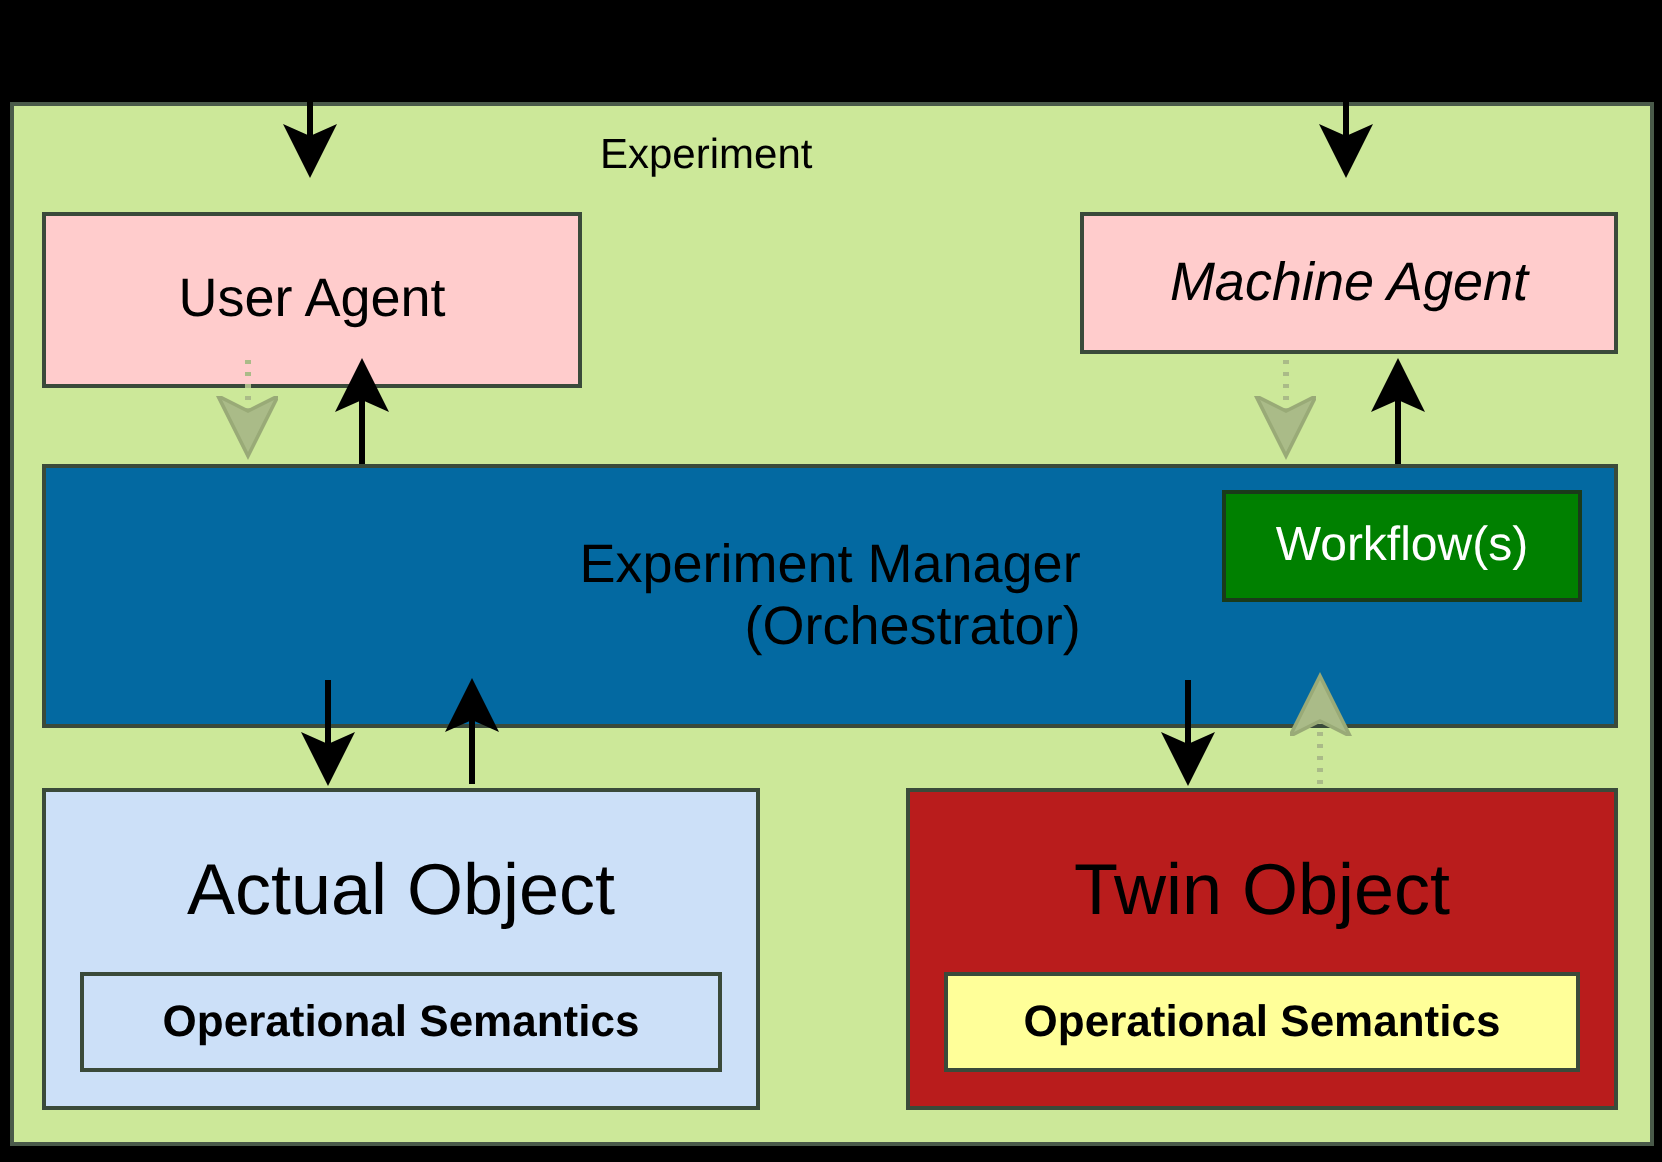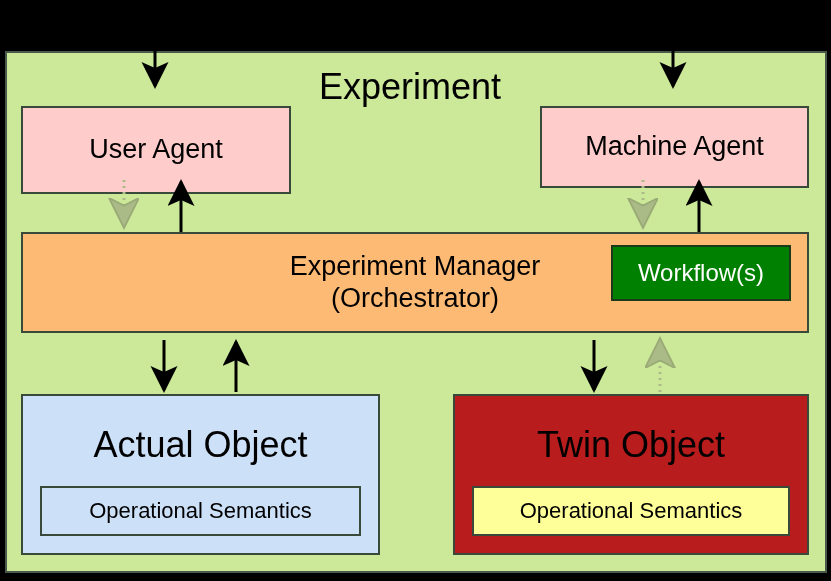--- a/index.html
+++ b/index.html
@@ -37,53 +37,55 @@
     background: #cce899;
     border: 2px solid #4a5a4a;
     display: block;
   }
 
   #experiment-title {
     position: absolute;
     left: 300px;
     top: 66px;
     width: 220px;
-    text-align: center;
-    font-size: 36px;
+    text-align: left;
+    font-size: 21px;
     color: #000000;
   }
 
   
   .agent-box {
     background: #ffcccc;
     font-size: 27px;
     margin-top: 16px;
   }
   #user-agent-box {
     left: 21px;
     top: 90px;
     width: 270px;
     height: 88px;
   }
   #machine-agent-box {
     left: 540px;
     top: 90px;
     width: 269px;
-    height: 82px;
+    height: 71px;
+    font-style: italic;
   }
 
   
   #experiment-manager-box {
     left: 21px;
     top: 232px;
     width: 788px;
-    height: 101px;
-    background: #fdba74;
+    height: 132px;
+    background: #0369a1;
     font-size: 27px;
     flex-direction: column;
+    text-align: right;
   }
   #experiment-manager-text {
     white-space: pre-line;
   }
 
   
   #workflow-box {
     left: 611px;
     top: 245px;
     width: 180px;
@@ -126,20 +128,21 @@
     left: 17px;
     top: 90px;
     right: 17px;
     height: 50px;
     border: 2px solid #3a4a3a;
     display: flex;
     align-items: center;
     justify-content: center;
     font-size: 22px;
     color: #000000;
+    font-weight: bold;
   }
   #actual-semantics-box { background: #cce0f8; }
   #twin-semantics-box  { background: #ffff99; }
 
   
   #arrows {
     position: absolute;
     left: 0;
     top: 0;
     width: 831px;

